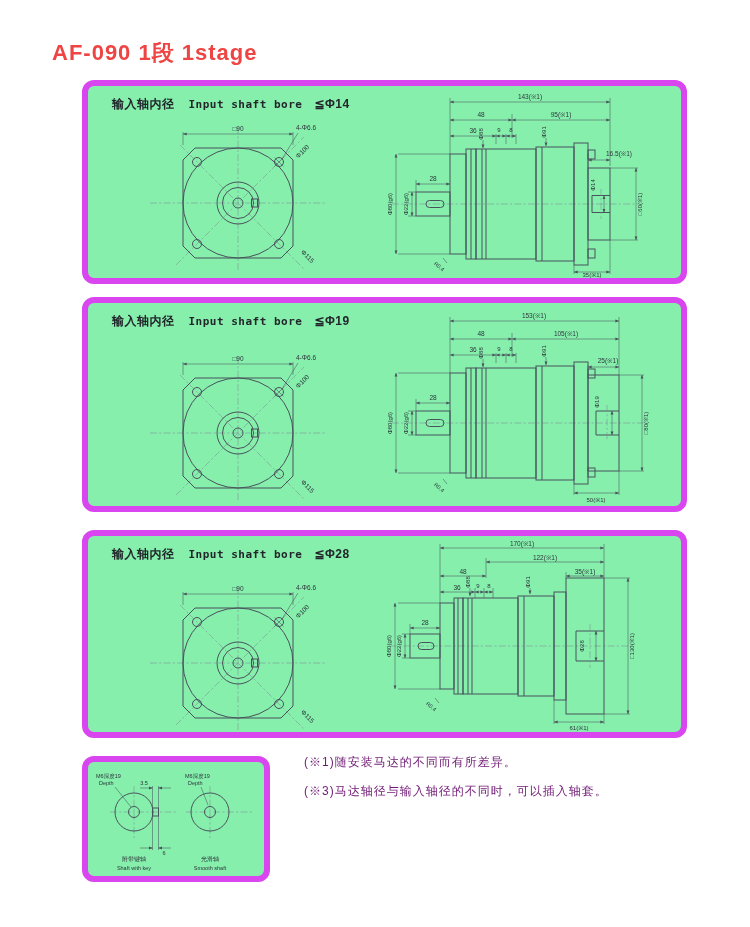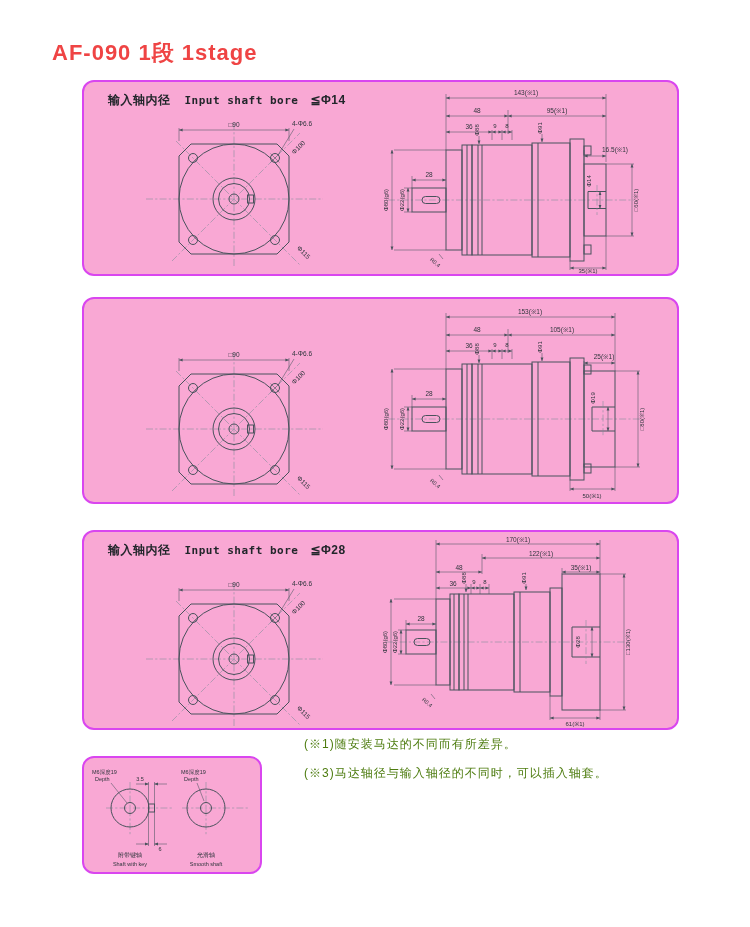--- a/index.html
+++ b/index.html
@@ -1,33 +1,33 @@
 <!DOCTYPE html>
 <html><head>
 <meta charset="utf-8">
 <style>
   html,body{margin:0;padding:0;background:#ffffff;}
   body{width:750px;height:927px;position:relative;font-family:"Liberation Sans",sans-serif;}
   .title{position:absolute;left:52px;top:38px;font-size:22px;font-weight:bold;color:#ef4444;letter-spacing:1px;}
-  .panel{position:absolute;left:82px;width:593px;background:#f9a8d4;border:2px solid #d946ef;border-radius:12px;overflow:hidden;}
+  .panel{position:absolute;left:82px;width:593px;background:#86efac;border:6px solid #d946ef;border-radius:12px;overflow:hidden;}
   .p1{top:80px;height:192px;}
   .p2{top:297px;height:203px;}
   .p3{top:530px;height:196px;}
   .pshaft{top:756px;width:176px;height:114px;}
   .phead{position:absolute;left:24px;top:10px;font-size:12px;font-weight:bold;color:#22262b;letter-spacing:.5px;white-space:nowrap;}
   .phead .en{margin-left:14px;font-family:"DejaVu Sans Mono",monospace;font-size:11px;}
   .phead .bore{margin-left:12px;}
   svg{position:absolute;overflow:visible;}
   svg text{font-family:"Liberation Sans",sans-serif;fill:#2e353c;font-size:6.5px;}
   .ln{fill:none;stroke:#49525c;stroke-width:1;}
   .dim{fill:none;stroke:#4a5560;stroke-width:0.55;}
   .cl{fill:none;stroke:#7c8b99;stroke-width:0.55;stroke-dasharray:7 2.2 2.2 2.2;}
   .t6{font-size:6px;}
   .t55{font-size:5.5px;}
-  .notes{position:absolute;left:304px;top:736px;width:420px;color:#4d7c0f;}
+  .notes{position:absolute;left:304px;top:754px;width:420px;color:#701a75;}
   .notes .cn{font-size:12px;letter-spacing:1px;}
   .notes .en{font-family:"DejaVu Sans Mono",monospace;font-size:11.5px;letter-spacing:.3px;}
   .notes .l1{margin-bottom:12px;}
   .notes .l2{margin-bottom:28px;}
   .notes .l3{margin-bottom:13px;}
 </style>
 </head>
 <body>
 
 <div class="title">AF-090  1段  1stage</div>
@@ -139,20 +139,23 @@
     <line class="dim" x1="188" y1="179" x2="188" y2="188"></line>
       <line class="dim" x1="224" y1="154" x2="224" y2="188"></line>
     <line class="dim" x1="188" y1="186" x2="224" y2="186" marker-start="url(#mkS1)" marker-end="url(#mkS1)"></line>
     <text class="t6" x="206" y="191" text-anchor="middle">35(※1)</text>
     <line class="dim" x1="57" y1="172" x2="61" y2="177"></line>
     <text class="t55" x="52" y="182" text-anchor="middle" transform="rotate(40 52 182)">R0.4</text>
   </svg>
 </div>
 
 <div class="panel p2">
+  <div class="phead">
+    <span>输入轴内径</span><span class="en">Input shaft bore</span><span class="bore">≦Φ19</span>
+  </div>
 
   <svg style="left:58px;top:46px" width="185" height="155" viewBox="0 0 185 155">
     <defs>
         <marker id="mkF2" viewBox="0 0 8 8" refX="7.5" refY="4" markerWidth="7" markerHeight="7" orient="auto-start-reverse">
           <path d="M0,1 L8,4 L0,7 Z" fill="#49525c"></path>
         </marker>
       </defs>
     <line class="cl" x1="4" y1="84" x2="181" y2="84"></line>
     <line class="cl" x1="92" y1="8" x2="92" y2="152"></line>
     <line class="cl" x1="34" y1="26" x2="158" y2="150"></line>

